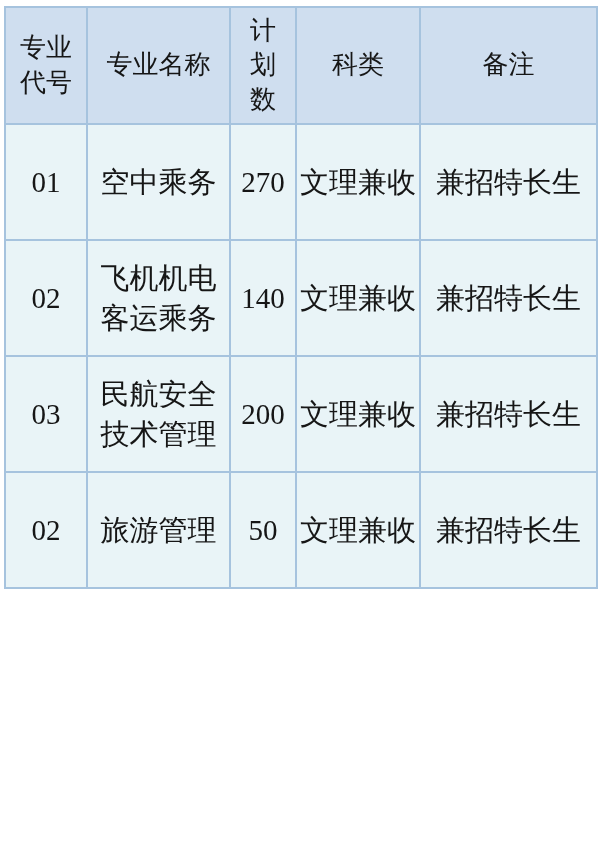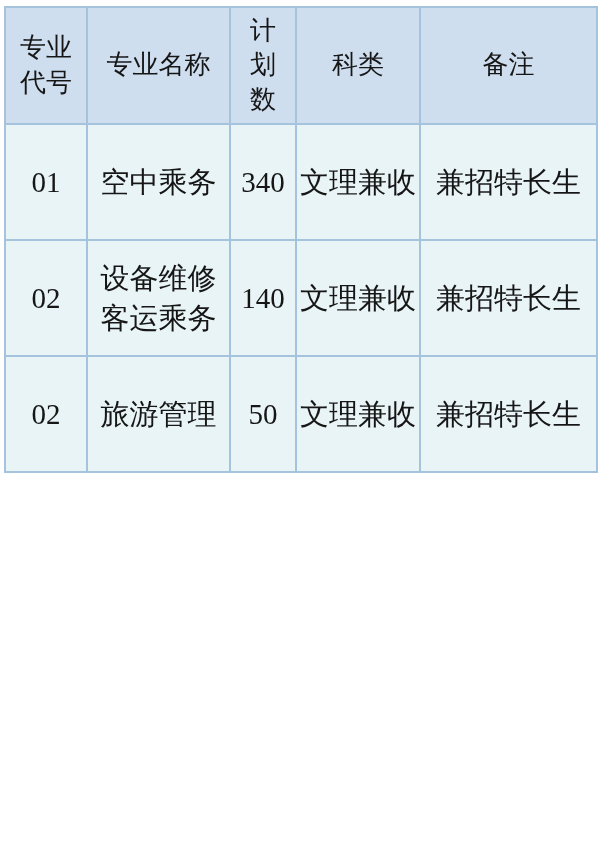--- a/index.html
+++ b/index.html
@@ -72,29 +72,37 @@
 划
 数</th>
         <th>科类</th>
         <th>备注</th>
       </tr>
     </thead>
     <tbody>
       <tr>
         <td>01</td>
         <td>空中乘务</td>
-        <td>340</td>
+        <td>270</td>
         <td>文理兼收</td>
         <td>兼招特长生</td>
       </tr>
       <tr>
         <td>02</td>
-        <td>设备维修
+        <td>飞机机电
 客运乘务</td>
         <td>140</td>
+        <td>文理兼收</td>
+        <td>兼招特长生</td>
+      </tr>
+      <tr>
+        <td>03</td>
+        <td>民航安全
+技术管理</td>
+        <td>200</td>
         <td>文理兼收</td>
         <td>兼招特长生</td>
       </tr>
       <tr>
         <td>02</td>
         <td>旅游管理</td>
         <td>50</td>
         <td>文理兼收</td>
         <td>兼招特长生</td>
       </tr>

